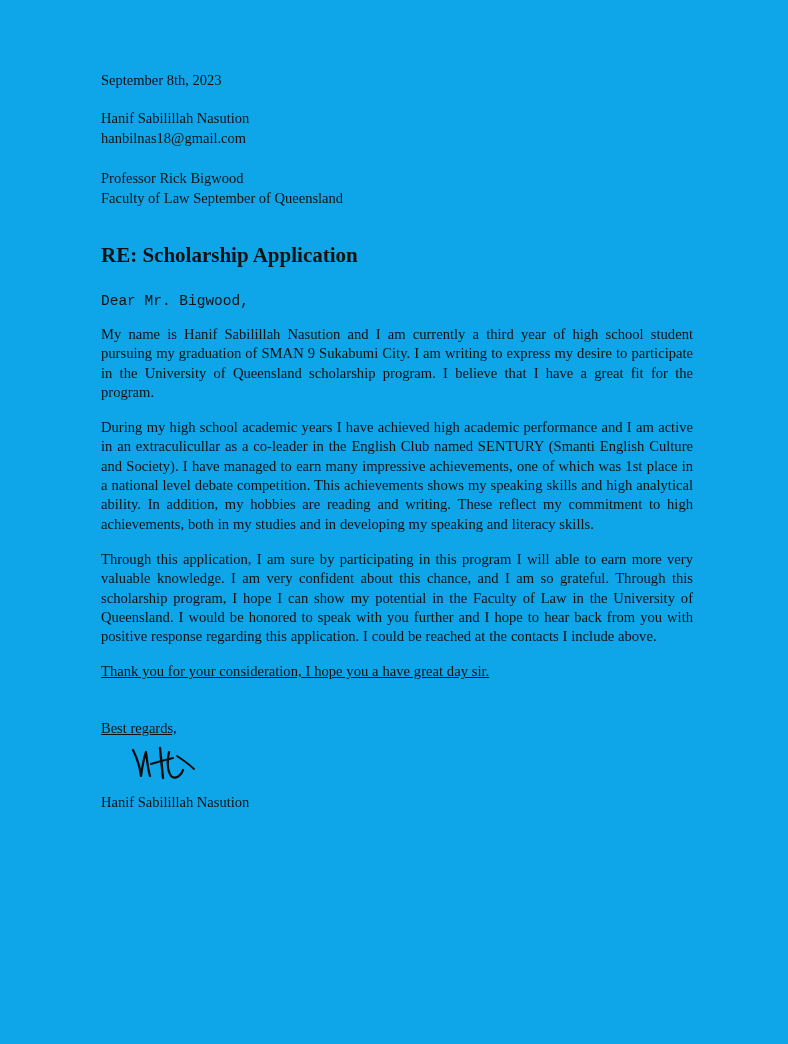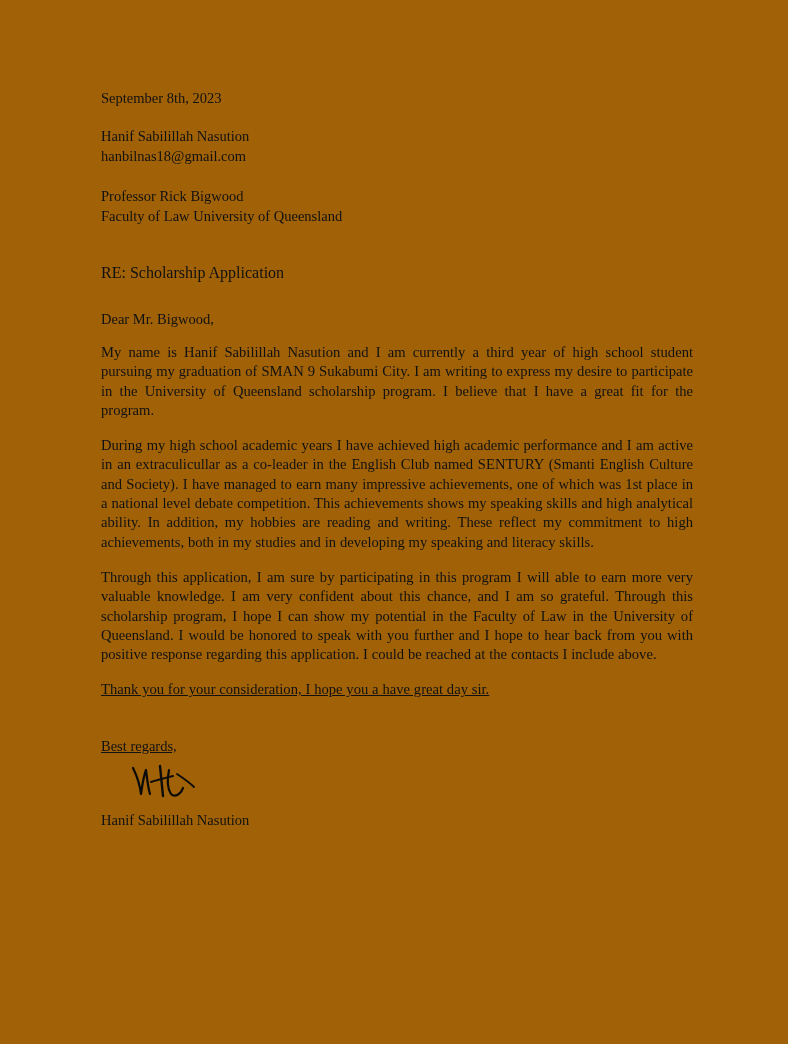--- a/index.html
+++ b/index.html
@@ -12,51 +12,52 @@
     height: 1044px;
     font-family: "Liberation Serif", "DejaVu Serif", serif;
     color: #111111;
     -webkit-font-smoothing: antialiased;
   }
   .page {
     position: relative;
     width: 788px;
     height: 1044px;
     box-sizing: border-box;
-    padding: 88px 95px 40px 101px;
-    background: #a16207;
+    padding: 70px 95px 40px 101px;
+    background: #0ea5e9;
   }
   .letter {
     width: 592px;
   }
   .line {
     font-size: 14.5px;
     line-height: 20px;
     margin: 0;
   }
   .date {
     font-size: 14.5px;
     line-height: 20px;
     margin: 0 0 18px 0;
   }
   .block {
     margin: 0 0 18px 0;
   }
   .block.sender { margin-bottom: 20px; }
   .block.recipient { margin-bottom: 37px; }
   .subject {
-    font-size: 16px;
-    font-weight: normal;
+    font-size: 21px;
+    font-weight: bold;
     line-height: 20px;
     margin: 0 0 26px 0;
   }
   .salutation {
     font-size: 14.5px;
     line-height: 20px;
     margin: 0 0 14px 0;
+    font-family: Liberation Mono, monospace;
   }
   p.body-para {
     font-size: 14.6px;
     line-height: 19.3px;
     text-align: justify;
     margin: 0 0 16px 0;
     word-spacing: 0.2px;
   }
   p.body-para.last {
     margin-bottom: 0;
@@ -92,21 +93,21 @@
 
     <div class="date">September 8th, 2023</div>
 
     <div class="block sender">
       <div class="line">Hanif Sabilillah Nasution</div>
       <div class="line">hanbilnas18@gmail.com</div>
     </div>
 
     <div class="block recipient">
       <div class="line">Professor Rick Bigwood</div>
-      <div class="line">Faculty of Law University of Queensland</div>
+      <div class="line">Faculty of Law September of Queensland</div>
     </div>
 
     <div class="subject">RE: Scholarship Application</div>
 
     <div class="salutation">Dear Mr. Bigwood,</div>
 
     <p class="body-para">My name is Hanif Sabilillah Nasution and I am currently a third year of high school student pursuing my graduation of SMAN 9 Sukabumi City. I am writing to express my desire to participate in the University of Queensland scholarship program. I believe that I have a great fit for the program.</p>
     <p class="body-para">During my high school academic years I have achieved high academic performance and I am active in an extraculicullar as a co-leader in the English Club named SENTURY (Smanti English Culture and Society). I have managed to earn many impressive achievements, one of which was 1st place in a national level debate competition. This achievements shows my speaking skills and high analytical ability. In addition, my hobbies are reading and writing. These reflect my commitment to high achievements, both in my studies and in developing my speaking and literacy skills.</p>
     <p class="body-para">Through this application, I am sure by participating in this program I will able to earn more very valuable knowledge. I am very confident about this chance, and I am so grateful. Through this scholarship program, I hope I can show my potential in the Faculty of Law in the University of Queensland. I would be honored to speak with you further and I hope to hear back from you with positive response regarding this application. I could be reached at the contacts I include above.</p>
     <p class="body-para last">Thank you for your consideration, I hope you a have great day sir.</p>

